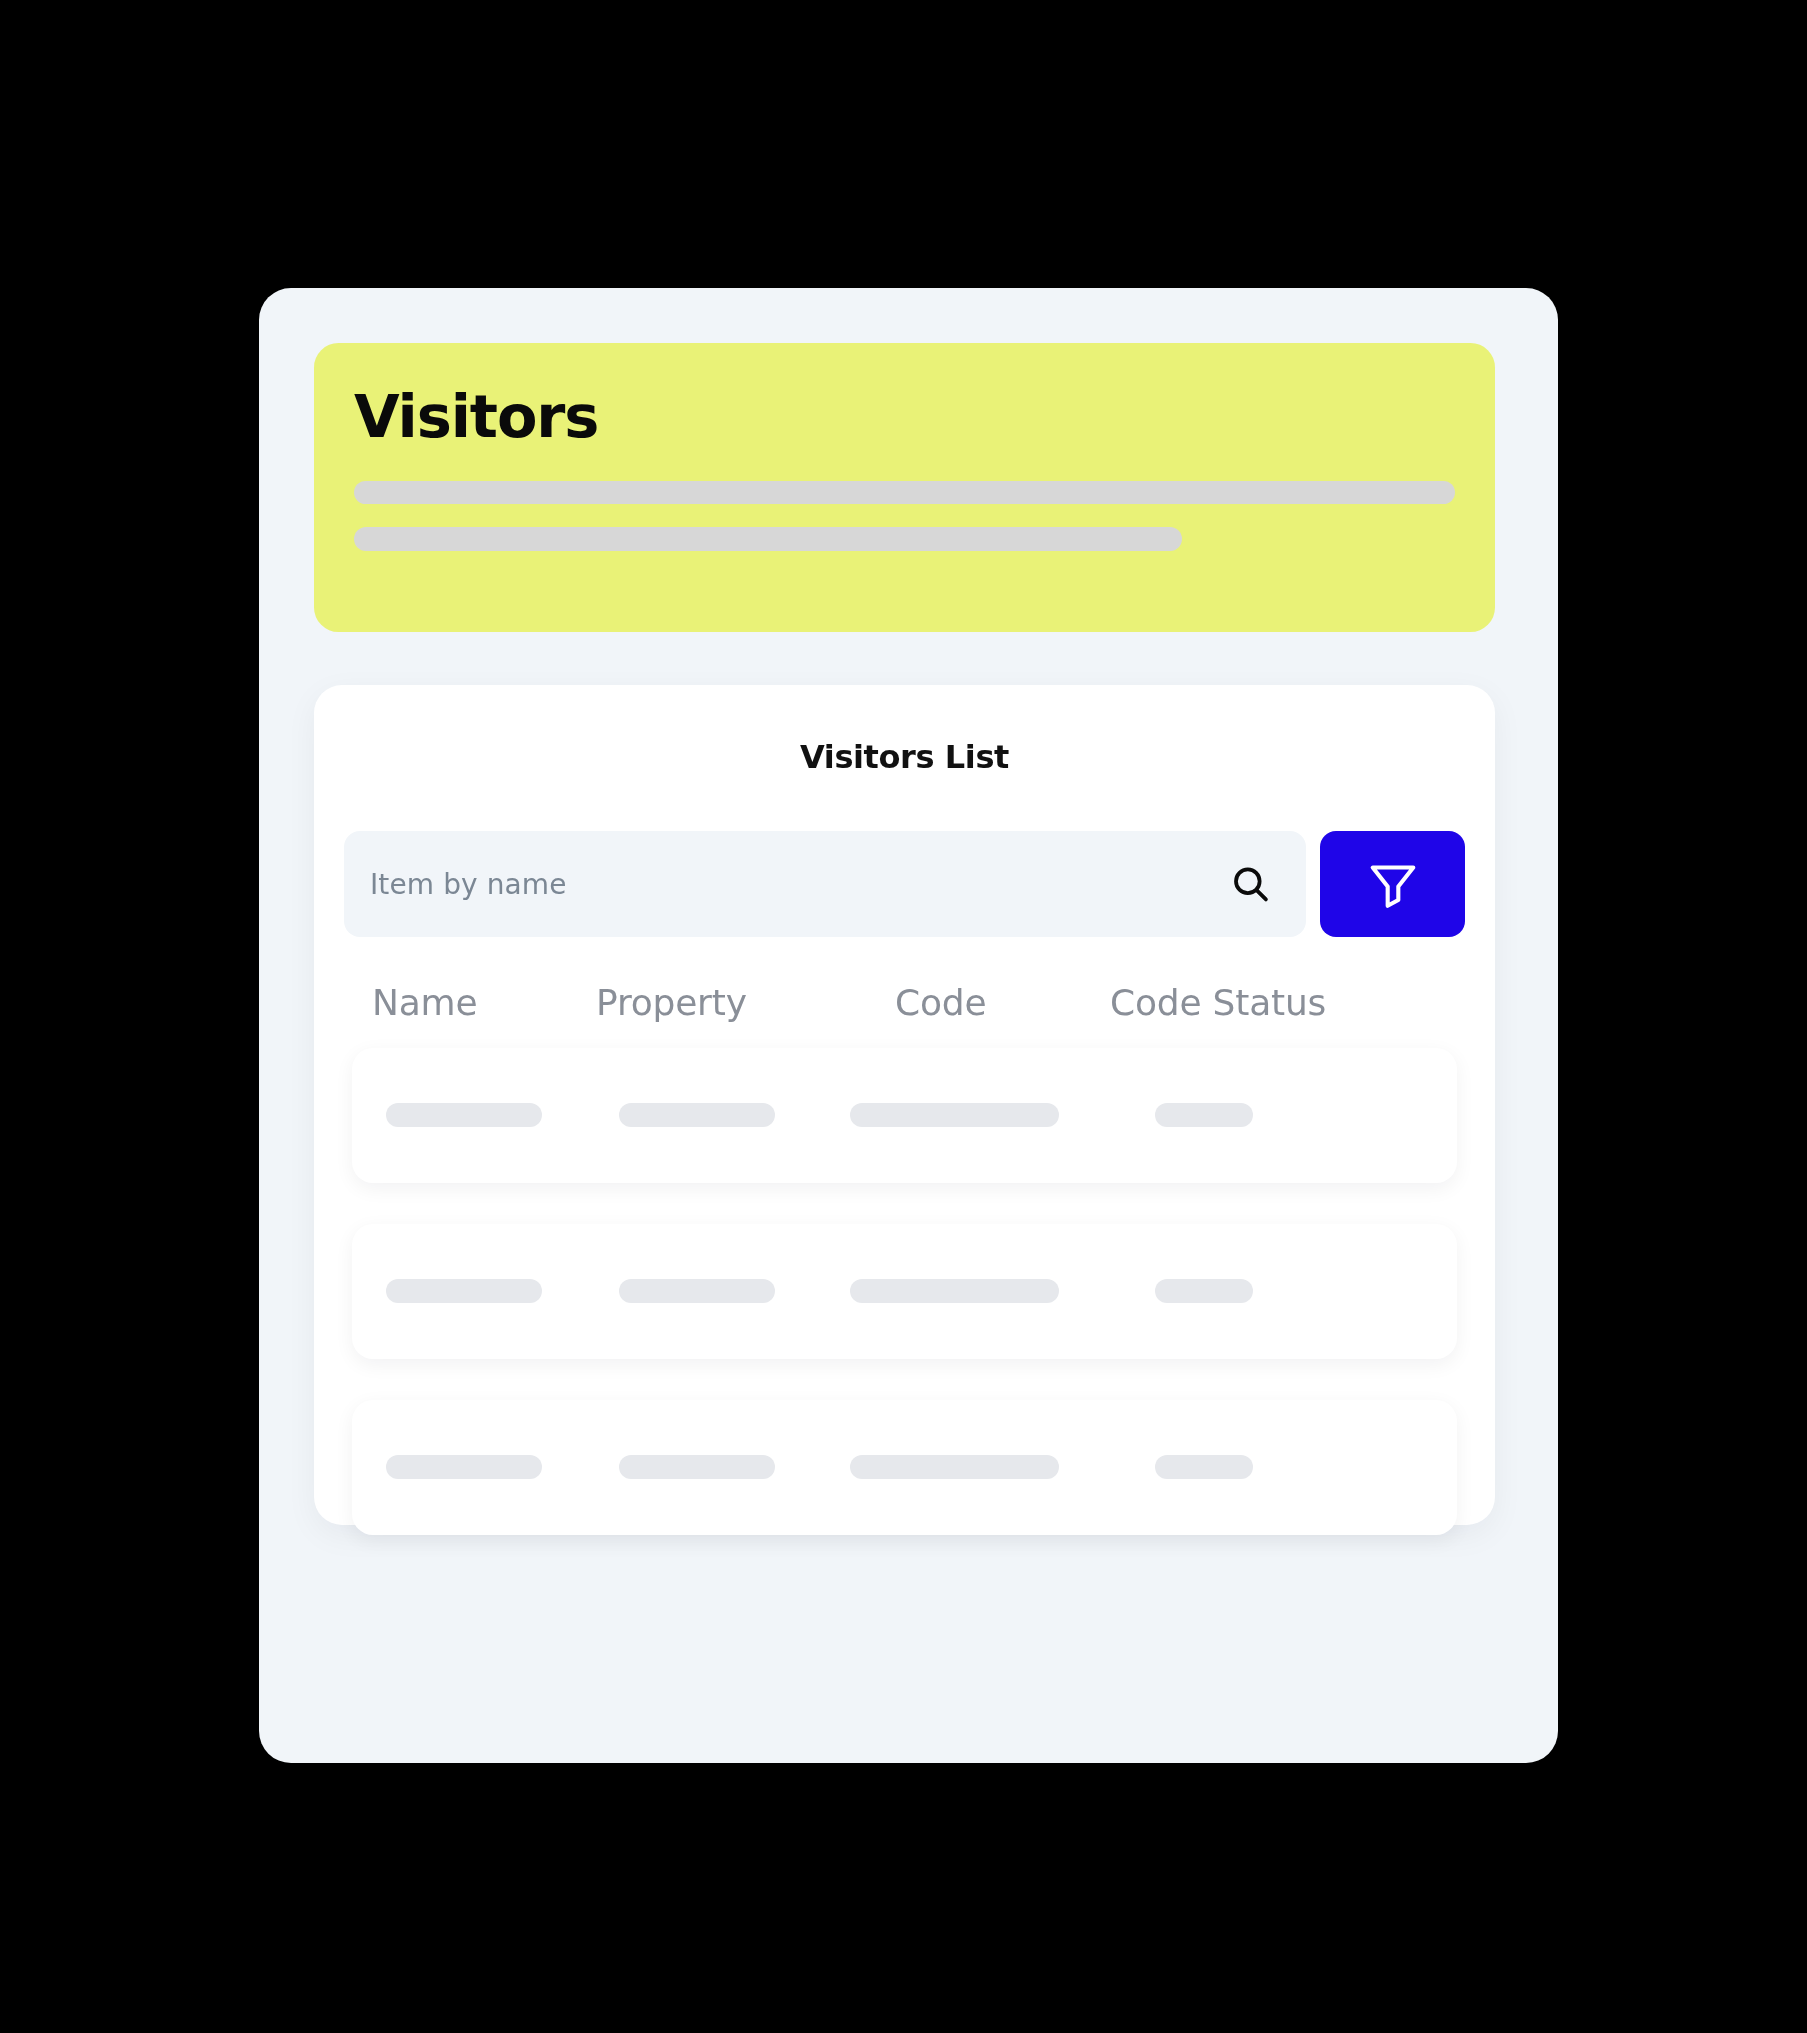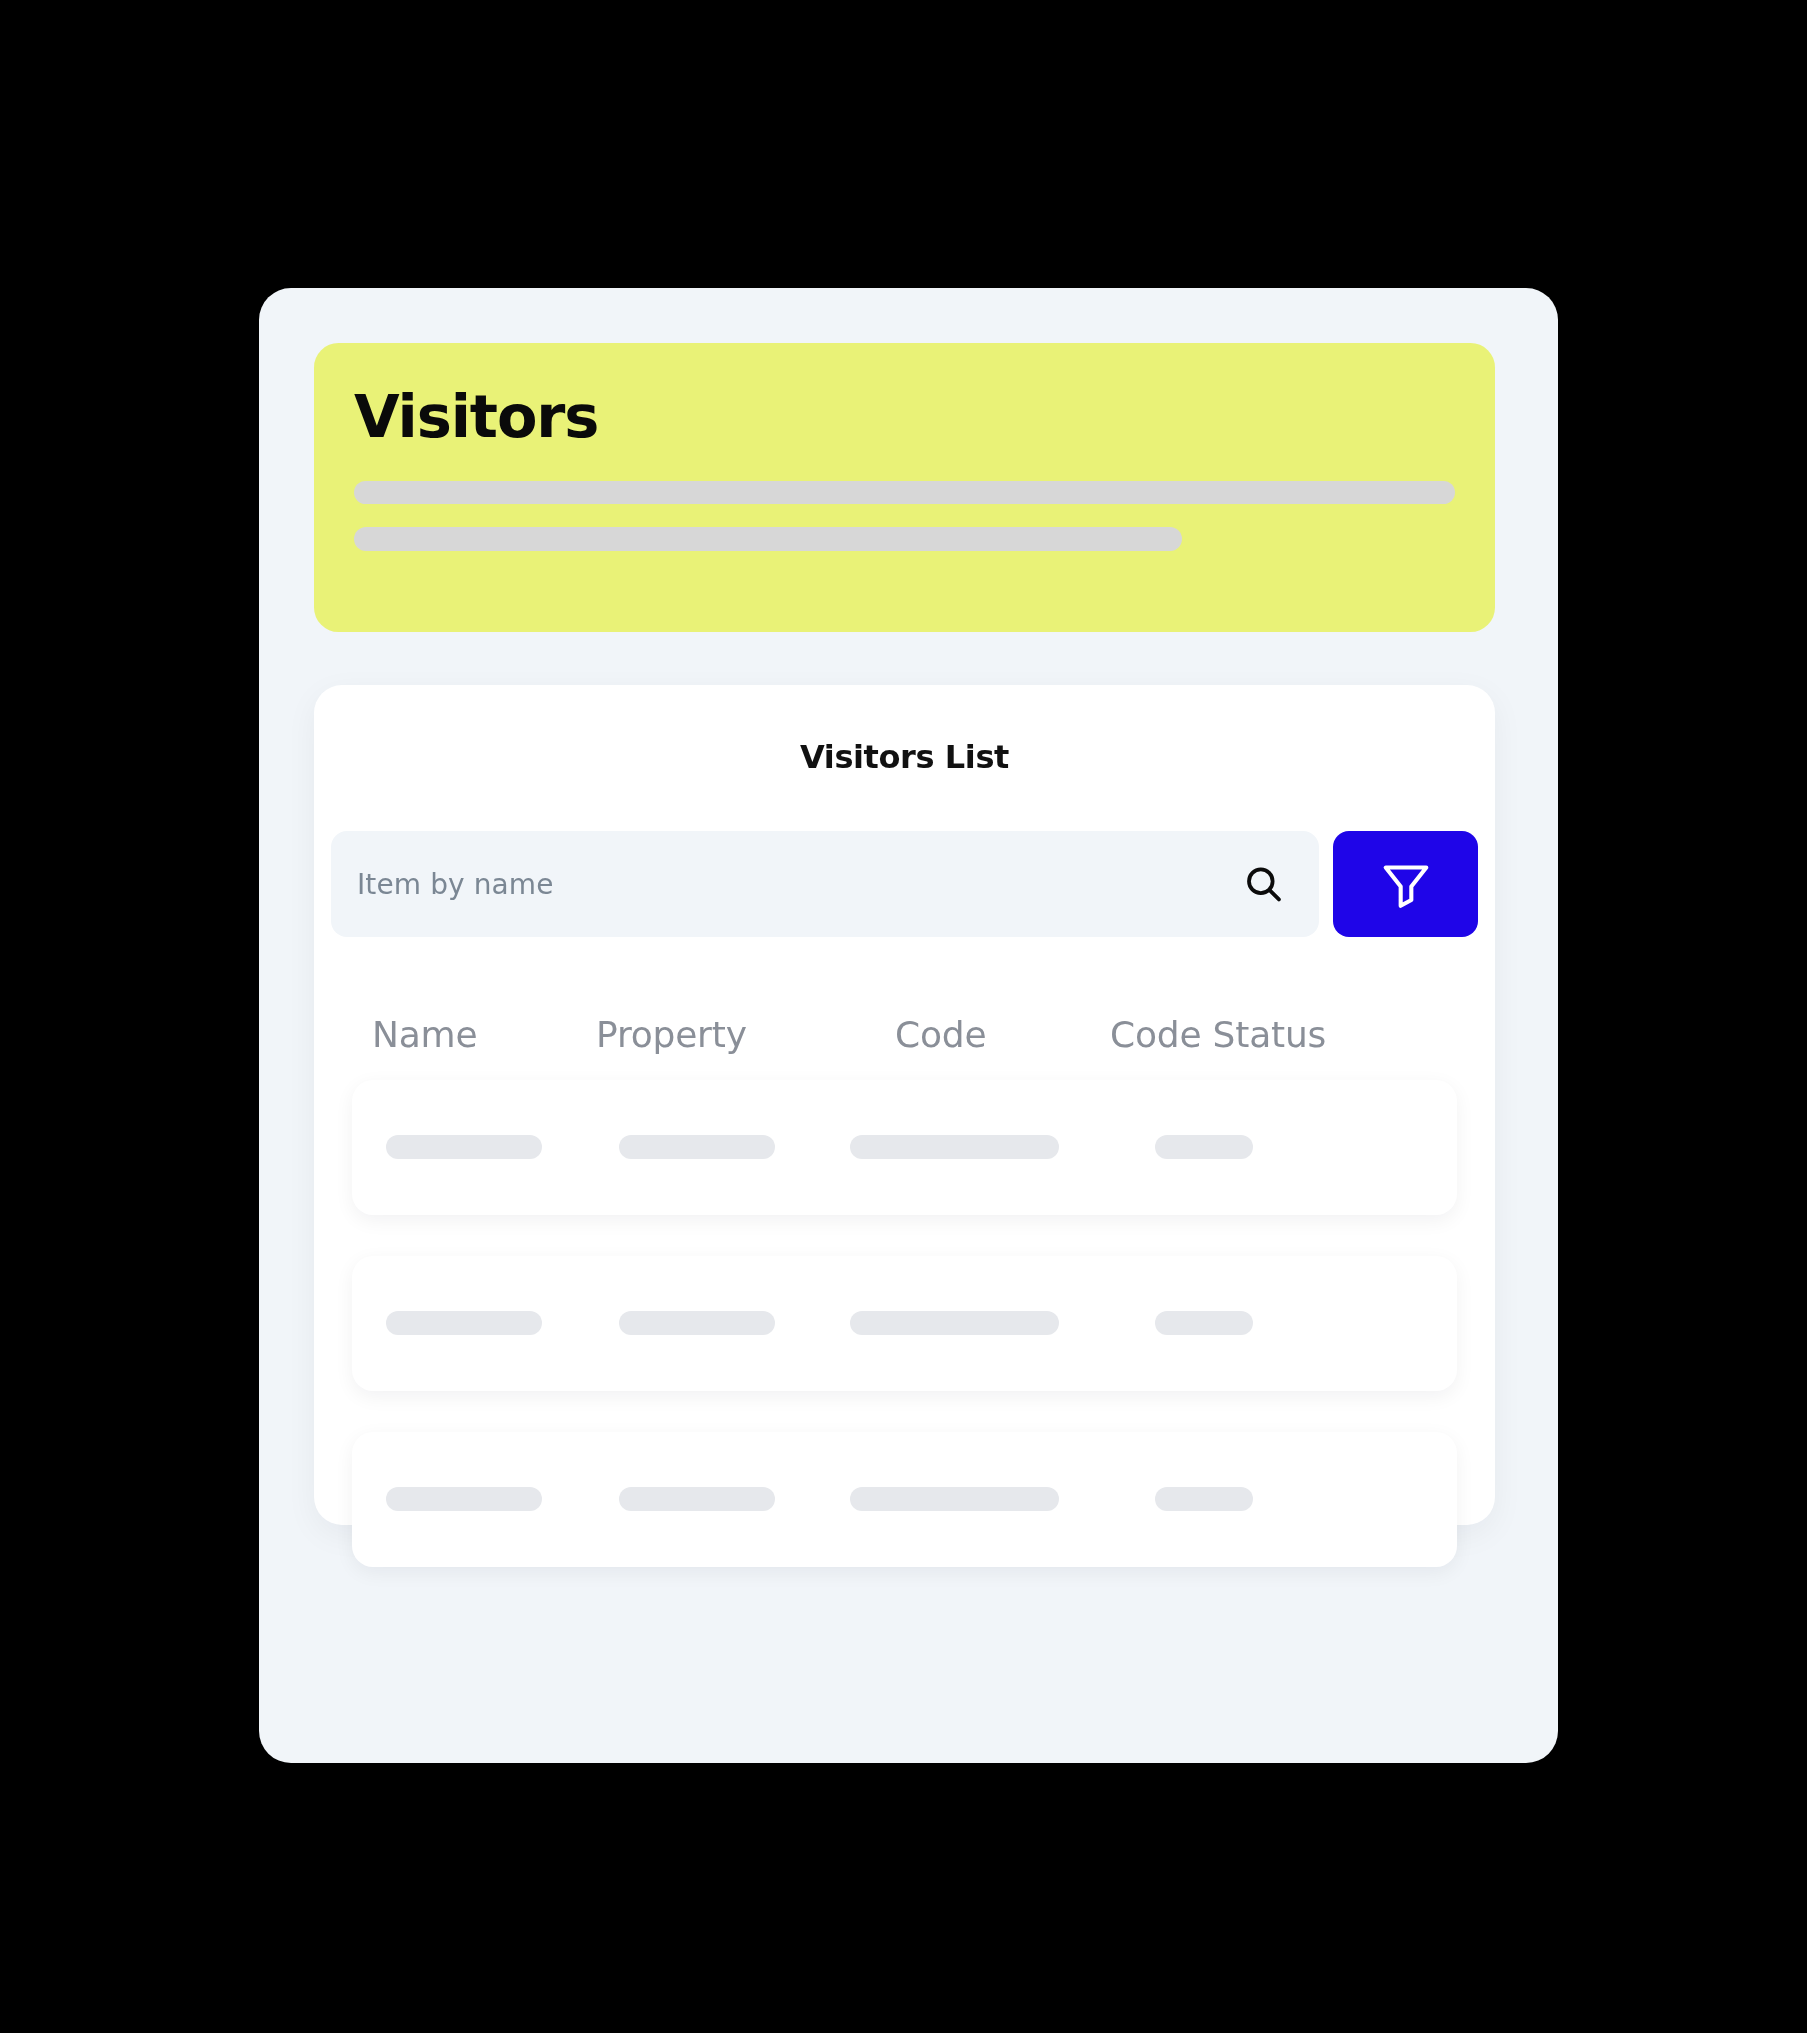--- a/index.html
+++ b/index.html
@@ -85,21 +85,21 @@
     color: #111111;
     padding-top: 53px;
     font-family: "DejaVu Sans", "Liberation Sans", sans-serif;
   }
 
   
   .search-row {
     display: flex;
     align-items: center;
     gap: 14px;
-    padding: 0 17px;
+    padding: 0 30px;
     margin-top: 55px;
   }
 
   .search-field {
     position: relative;
     flex: 1 1 auto;
     height: 106px;
     background: #f1f5f9;
     border-radius: 16px;
     display: flex;
@@ -150,21 +150,20 @@
     margin-top: 45px;
   }
 
   .col-head {
     font-size: 36px;
     font-weight: 400;
     color: #8a8f98;
     letter-spacing: -0.2px;
     font-family: "DejaVu Sans", "Liberation Sans", sans-serif;
     white-space: nowrap;
-    margin-top: 32px;
   }
   .col-head.c0 { flex: 0 0 224px; }
   .col-head.c1 { flex: 0 0 299px; }
   .col-head.c2 { flex: 0 0 215px; }
   .col-head.c3 { flex: 1 1 auto; }
 
   
   .rows {
     margin-top: 24.5px;
     padding: 0 38px;

